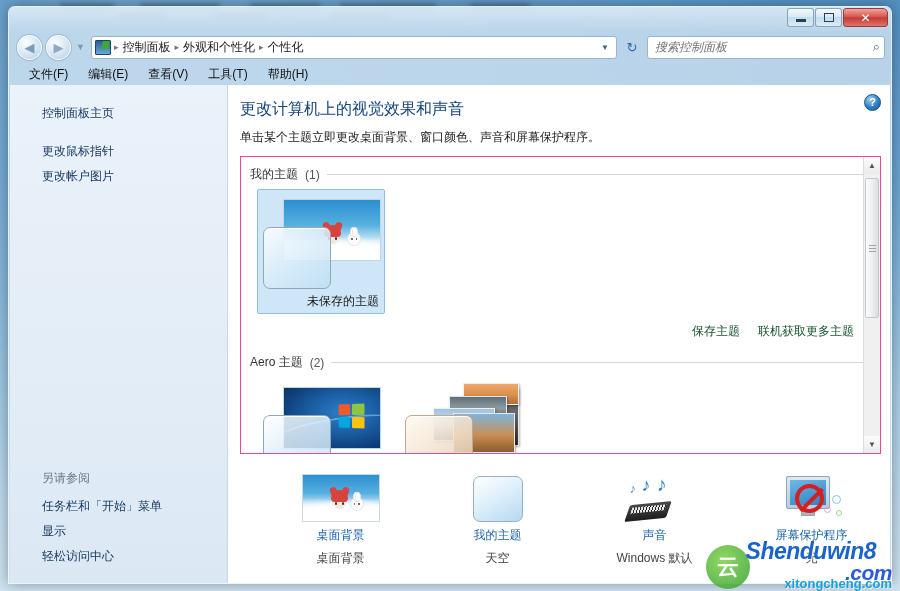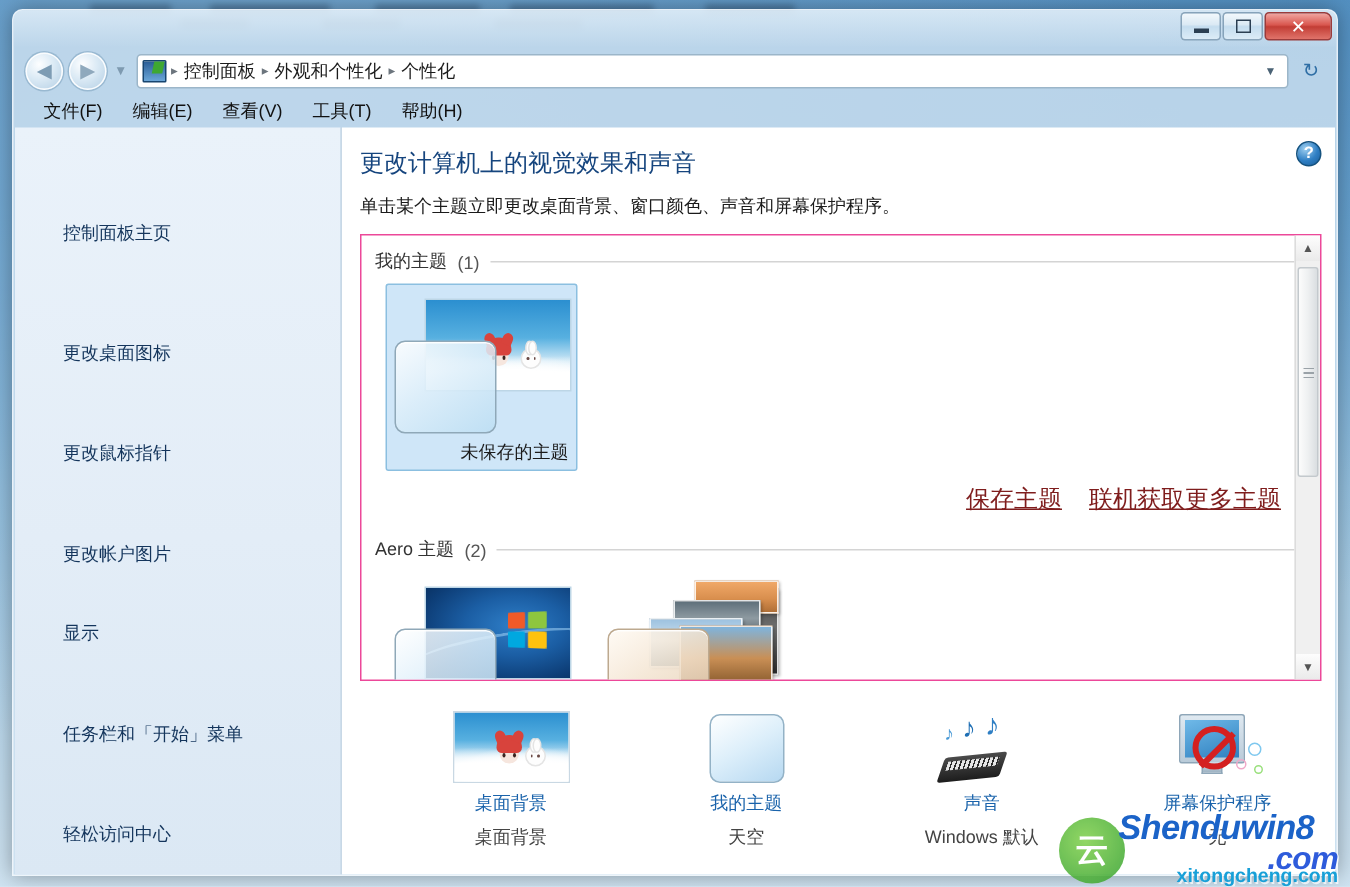--- a/index.html
+++ b/index.html
@@ -139,21 +139,21 @@
   }
   #sidebar {
     width: 218px; flex: none;
     background: linear-gradient(180deg,#eaf2fa 0%, #e3edf7 55%, #dbe8f4 100%);
     border-right: 1px solid #c8d8e6;
     position: relative;
     padding-top: 16px;
   }
   .side-link {
     display: block; padding: 4px 0 4px 32px;
-    font-size: 12px; color: #14355c; margin-top: 42px;
+    font-size: 12px; color: #14355c;
   }
   .side-gap { height: 13px; }
   #see-also {
     position: absolute; left: 0; right: 0; bottom: 14px;
   }
   #see-also-title {
     padding: 3px 0 7px 32px; font-size: 12px; color: #6f7b87;
   }
   #main {
     flex: 1; background: #fff; position: relative;
@@ -320,21 +320,21 @@
   .glass-win.tan {
     background: linear-gradient(145deg, rgba(255,250,243,.88) 0%, rgba(243,228,209,.85) 45%, rgba(226,203,175,.86) 100%);
     border-color: #bda98f;
   }
 
   
   #theme-links {
     display: flex; justify-content: flex-end; gap: 18px;
     padding: 9px 9px 0 0;
   }
-  .tlink { font-size: 16px; color: #7f1d1d; text-decoration: underline; }
+  .tlink { font-size: 12px; color: #14532d; }
 
   
   #theme-scrollbar {
     position: absolute; right: 0; top: 0; bottom: 0; width: 17px;
     background: #f0f0f0; border-left: 1px solid #dcdcdc;
     display: flex; flex-direction: column;
   }
   .sb-arrow {
     height: 17px; flex: none;
     background: linear-gradient(180deg,#fdfdfd,#eaeaea);
@@ -505,42 +505,46 @@
       <span class="crumb-sep">▸</span>
       <span class="crumb">个性化</span>
       <span id="addr-fill"></span>
       <span id="addr-caret">▼</span>
     </div>
 
     <div id="refresh-btn">
       <span>↻</span>
     </div>
 
+    <div id="searchbox">
+      <input id="search-input" type="text" placeholder="搜索控制面板" style="">
+      <span id="search-icon">⌕</span>
+    </div>
   </div>
 
   <div id="menubar">
     <div class="menu-item">文件(F)</div>
     <div class="menu-item">编辑(E)</div>
     <div class="menu-item">查看(V)</div>
     <div class="menu-item">工具(T)</div>
     <div class="menu-item">帮助(H)</div>
   </div>
 
   <div id="content">
 
     <div id="sidebar">
       <a class="side-link">控制面板主页</a>
       <div class="side-gap"></div>
-      <a class="side-link">更改桌面图标</a>
       <a class="side-link">更改鼠标指针</a>
       <a class="side-link">更改帐户图片</a>
 
       <div id="see-also">
+        <div id="see-also-title">另请参阅</div>
+        <a class="side-link">任务栏和「开始」菜单</a>
         <a class="side-link">显示</a>
-        <a class="side-link">任务栏和「开始」菜单</a>
         <a class="side-link">轻松访问中心</a>
       </div>
     </div>
 
     <div id="main">
       <div id="help-icon">?</div>
 
       <h1 id="page-title">更改计算机上的视觉效果和声音</h1>
       <div id="page-subtitle">单击某个主题立即更改桌面背景、窗口颜色、声音和屏幕保护程序。</div>
 

